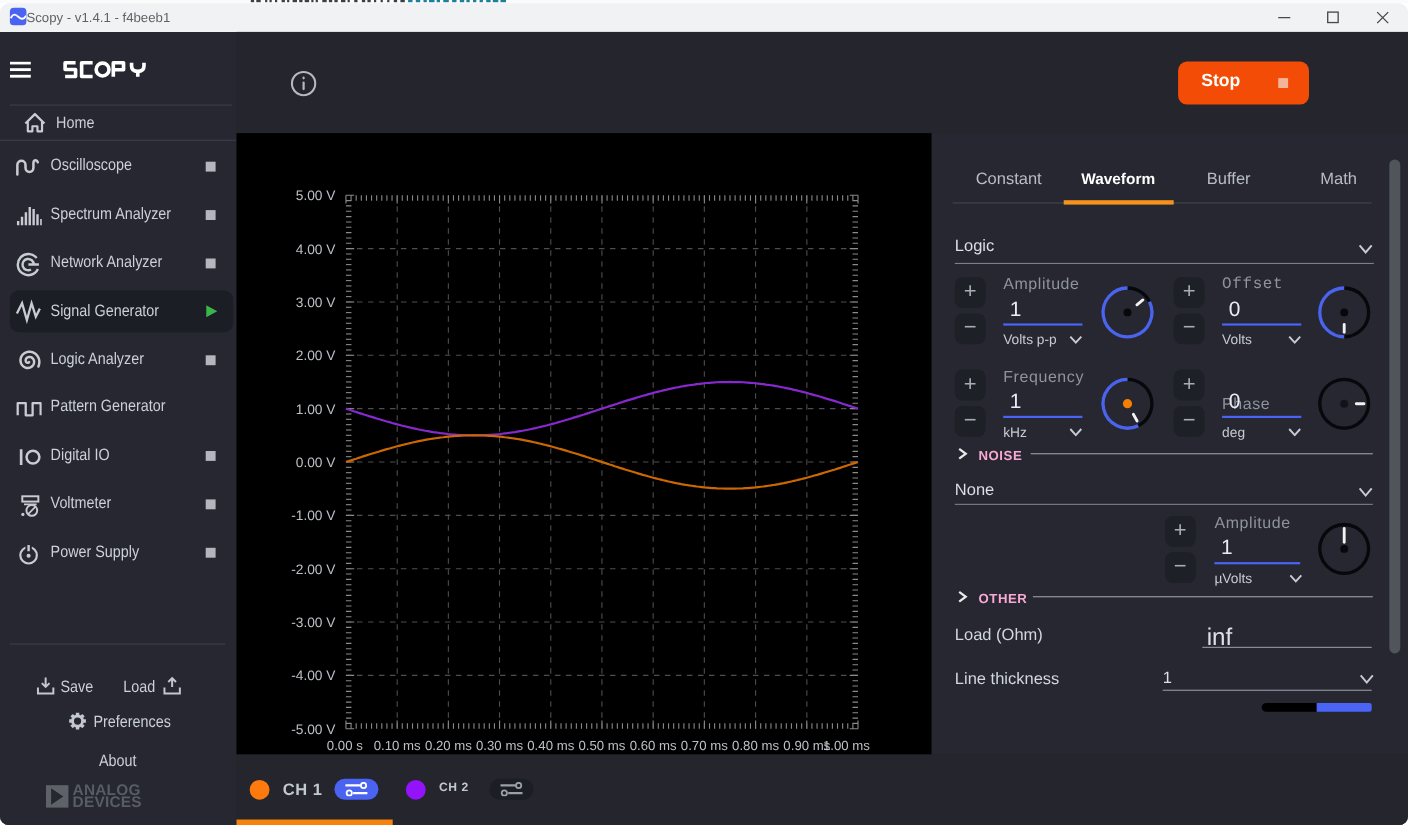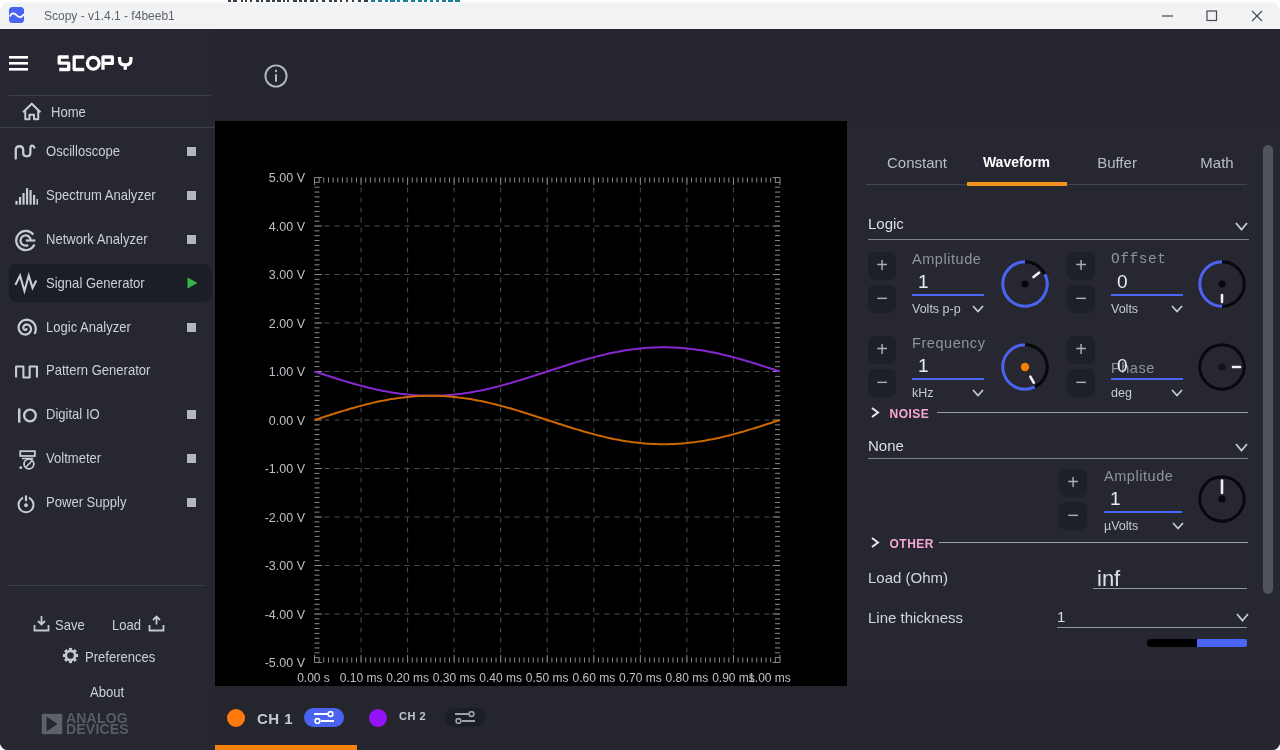--- a/index.html
+++ b/index.html
@@ -66,21 +66,21 @@
 <div class="abs" style="left:436px;top:0;width:3px;height:2px;background:#1c7f9c;"></div>
 <div class="abs" style="left:442px;top:0;width:4px;height:2px;background:#1c7f9c;"></div>
 <div class="abs" style="left:448px;top:0;width:5px;height:2px;background:#1c7f9c;"></div>
 <div class="abs" style="left:455px;top:0;width:5px;height:2px;background:#1c7f9c;"></div>
 <div id="titlebar"></div>
 <div class="abs" style="left:8.5px;top:7px;width:15.5px;height:15.5px;background:#4a63f0;border-radius:3.5px;">
 <svg width="15.5" height="15.5" viewBox="0 0 14 14" style="position:absolute;left:0;top:0;">
         <path d="M1 8 C2.5 5,4.5 5,7 7.5 C9.5 10,11.5 9.5,13 7" stroke="#fff" stroke-width="1.6" fill="none" stroke-linecap="round"></path>
       </svg>
     </div>
-<div class="abs" style="left:44px;top:8.5px;font-size:12px;color:#5f6368;">Scopy - v1.4.1 - f4beeb1</div>
+<div class="abs" style="left:24px;top:8.5px;font-size:12px;color:#5f6368;">Scopy - v1.4.1 - f4beeb1</div>
 <svg class="abs" style="left:1155px;top:3px;" width="115" height="26" viewBox="0 0 115 26">
 <line x1="7" y1="13" x2="18" y2="13" stroke="#46494d" stroke-width="1.2"></line>
 <rect x="52" y="8" width="9.5" height="9.5" fill="none" stroke="#46494d" stroke-width="1.2"></rect>
 <path d="M97 8 L107 18 M107 8 L97 18" stroke="#46494d" stroke-width="1.2"></path>
 </svg>
 <div id="appwin">
 <div id="sidebar">
 <svg class="abs" style="left:9px;top:26.5px;" width="20" height="17" viewBox="0 0 20 17">
 <rect x="0" y="0" width="19" height="2.6" fill="#fff"></rect>
           <rect x="0" y="6" width="19" height="2.6" fill="#fff"></rect>
@@ -197,20 +197,24 @@
 <path d="M5.5 3.5 L16.5 11 L5.5 18.5 Z" fill="#262730"></path>
         </svg>
 <div class="abs" style="left:66px;top:684px;font-size:14px;font-weight:bold;color:#585d65;letter-spacing:0.2px;line-height:11px;transform:scaleY(1.0);">ANALOG<br>DEVICES</div>
 </div>
 <div id="mainbar">
 <svg class="abs" style="left:48.5px;top:34.5px;" width="24" height="24" viewBox="0 0 24 24">
 <circle cx="12" cy="12" r="10.6" stroke="#b4b9c0" stroke-width="1.9" fill="none"></circle>
 <rect x="11" y="10" width="2" height="8" rx="1" fill="#b4b9c0"></rect>
 <rect x="11" y="5.6" width="2" height="2.6" rx="1" fill="#b4b9c0"></rect>
         </svg>
+<div class="abs" style="left:856px;top:27px;width:119px;height:39px;background:#f24c06;border-radius:8px;">
+<div class="abs" style="left:21px;top:9px;font-size:16px;font-weight:bold;color:#fff;">Stop</div>
+<div class="abs" style="left:91px;top:15px;width:9px;height:9px;background:#f4b498;"></div>
+        </div>
 </div>
 <div id="chart">
 <svg class="abs" style="left:0;top:0;" width="632" height="565" viewBox="0 0 632 565">
           <line x1="146.1" y1="56.5" x2="146.1" y2="541.5" stroke="#4e4e4e" stroke-width="1" stroke-dasharray="5 5"></line>
           <line x1="99.5" y1="105.0" x2="565.0" y2="105.0" stroke="#4e4e4e" stroke-width="1" stroke-dasharray="5 5"></line>
           <line x1="192.6" y1="56.5" x2="192.6" y2="541.5" stroke="#4e4e4e" stroke-width="1" stroke-dasharray="5 5"></line>
           <line x1="99.5" y1="153.5" x2="565.0" y2="153.5" stroke="#4e4e4e" stroke-width="1" stroke-dasharray="5 5"></line>
           <line x1="239.1" y1="56.5" x2="239.1" y2="541.5" stroke="#4e4e4e" stroke-width="1" stroke-dasharray="5 5"></line>
           <line x1="99.5" y1="202.0" x2="565.0" y2="202.0" stroke="#4e4e4e" stroke-width="1" stroke-dasharray="5 5"></line>
           <line x1="285.7" y1="56.5" x2="285.7" y2="541.5" stroke="#4e4e4e" stroke-width="1" stroke-dasharray="5 5"></line>

